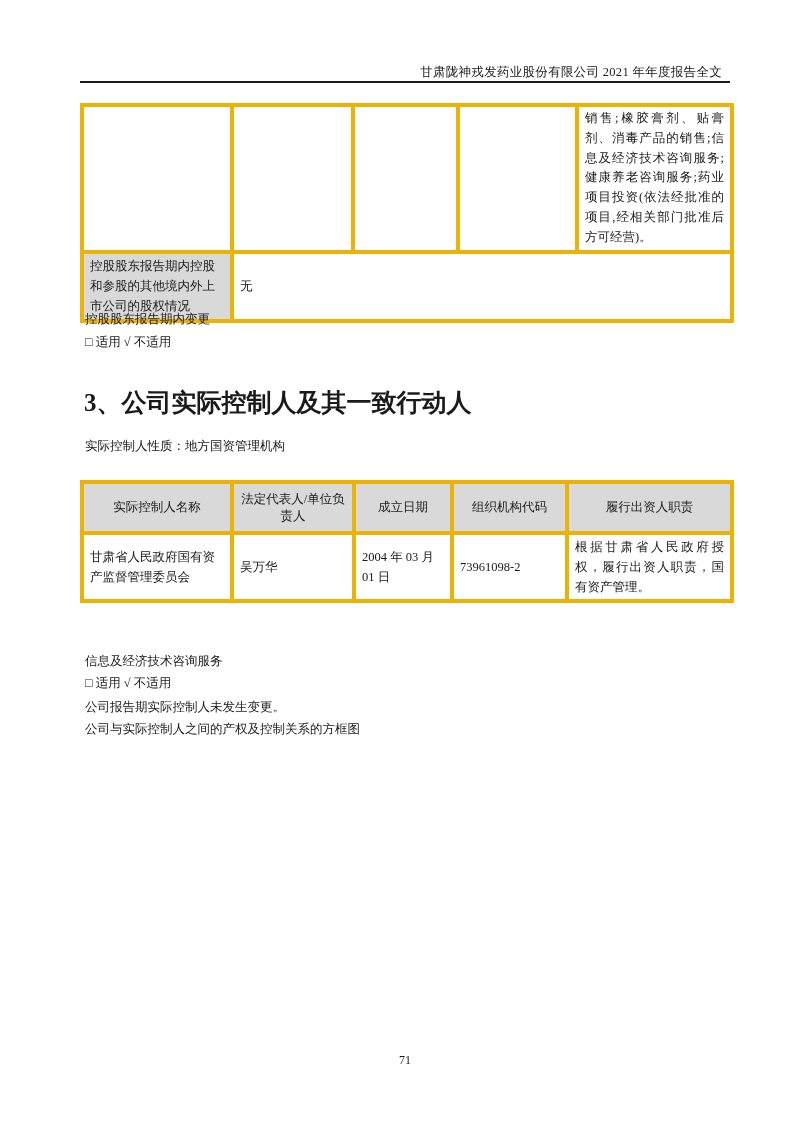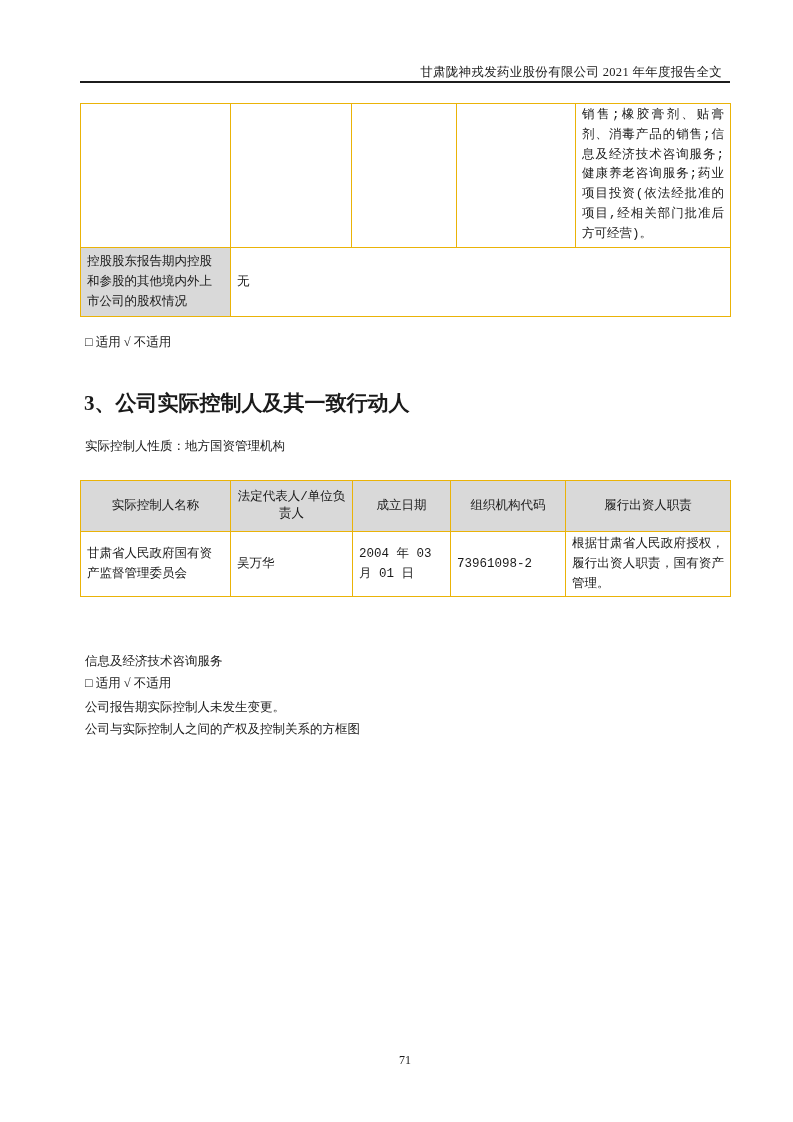--- a/index.html
+++ b/index.html
@@ -20,21 +20,21 @@
   .doc-header-rule {
     position:absolute; top:73px; left:72px; width:650px;
     border-top:2px solid #1c1c1c;
   }
   table.tbl {
     position:absolute; left:72px;
     border-collapse:collapse; table-layout:fixed;
     width:650px; font-size:12.5px;
     border:1.5px solid #262626;
   }
-  table.tbl td { border:1px solid #eab308; padding:2px 6px; vertical-align:middle;font-family:Liberation Mono, monospace; }
+  table.tbl td { border:4px solid #eab308; padding:2px 6px; vertical-align:middle; }
   .tbl1 { top:95px; }
   .tbl2 { top:472px; }
   td.v-top { vertical-align:top; }
   td.cell-scope {
     vertical-align:top; text-align:justify;
     line-height:19.8px; padding:3px 6px 2px 6px;
   }
   td.cell-label {
     background:#d9d9d9; line-height:20px; padding:2px 7px;
   }
@@ -43,21 +43,21 @@
     background:#d9d9d9; text-align:center; line-height:17px; padding:2px 4px;
   }
   td.cell-data { line-height:20px; }
   td.cell-justify { text-align:justify; line-height:20px; }
   .para {
     position:absolute; left:73px; width:650px;
     font-size:12.5px; line-height:16px; font-weight:normal;
   }
   .heading {
     position:absolute; left:72px; top:379px; width:680px;
-    font-size:21px; font-weight:bold; line-height:24px;
+    font-size:25px; font-weight:bold; line-height:24px;
     font-family:"Liberation Serif","DejaVu Serif",serif;
   }
   .page-number {
     position:absolute; top:1041px; left:72px; width:650px;
     text-align:center; font-size:12px;
   }
 </style>
 </head>
 <body>
 
@@ -84,20 +84,21 @@
         <td class="v-top"></td>
         <td class="cell-scope">销售;橡胶膏剂、贴膏剂、消毒产品的销售;信息及经济技术咨询服务;健康养老咨询服务;药业项目投资(依法经批准的项目,经相关部门批准后方可经营)。</td>
       </tr>
       <tr style="height:69px">
         <td class="cell-label">控股股东报告期内控股和参股的其他境内外上市公司的股权情况</td>
         <td class="cell-plain" colspan="4">无</td>
       </tr>
     </tbody>
   </table>
 
+  <p class="para" style="top:299px">控股股东报告期内变更</p>
   <p class="para" style="top:322px">□ 适用 √ 不适用</p>
 
   <h3 class="heading">3、公司实际控制人及其一致行动人</h3>
   <p class="para" style="top:426px">实际控制人性质：地方国资管理机构</p>
 
   <table class="tbl tbl2">
     <colgroup>
       <col style="width:150px">
         <col style="width:122px">
         <col style="width:98px">

